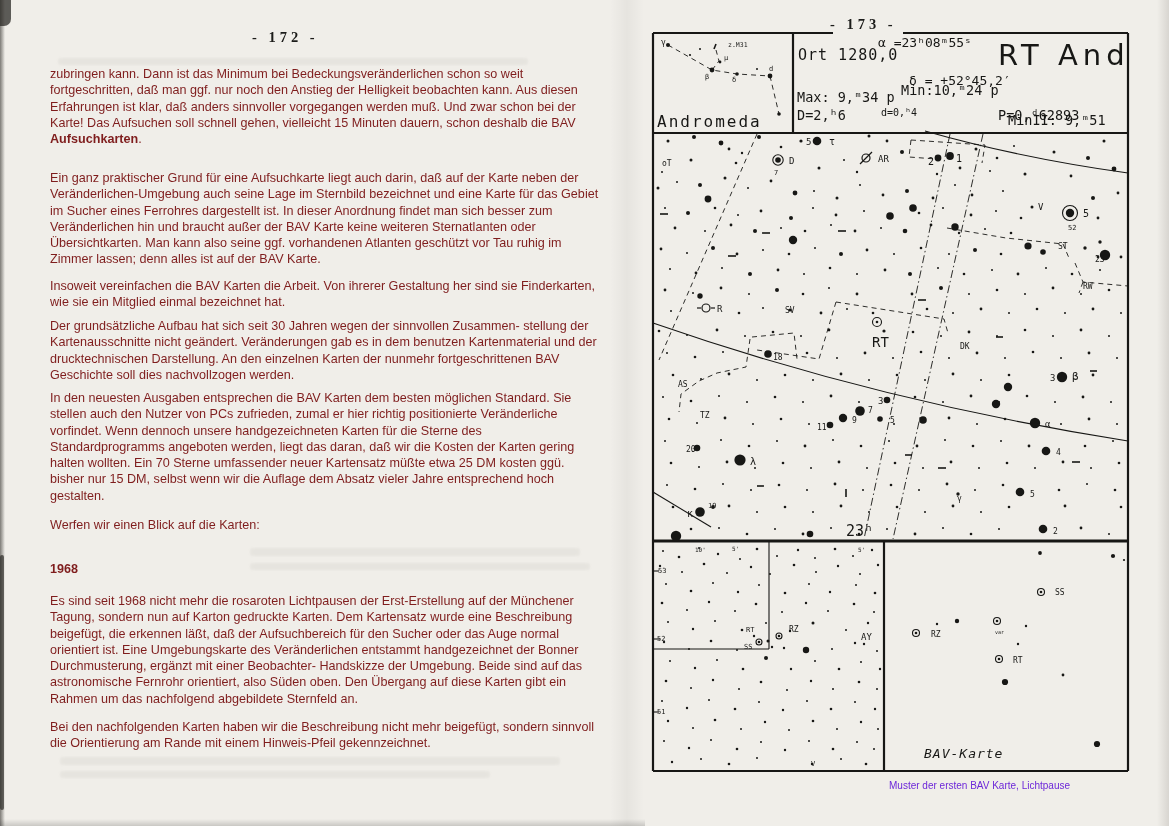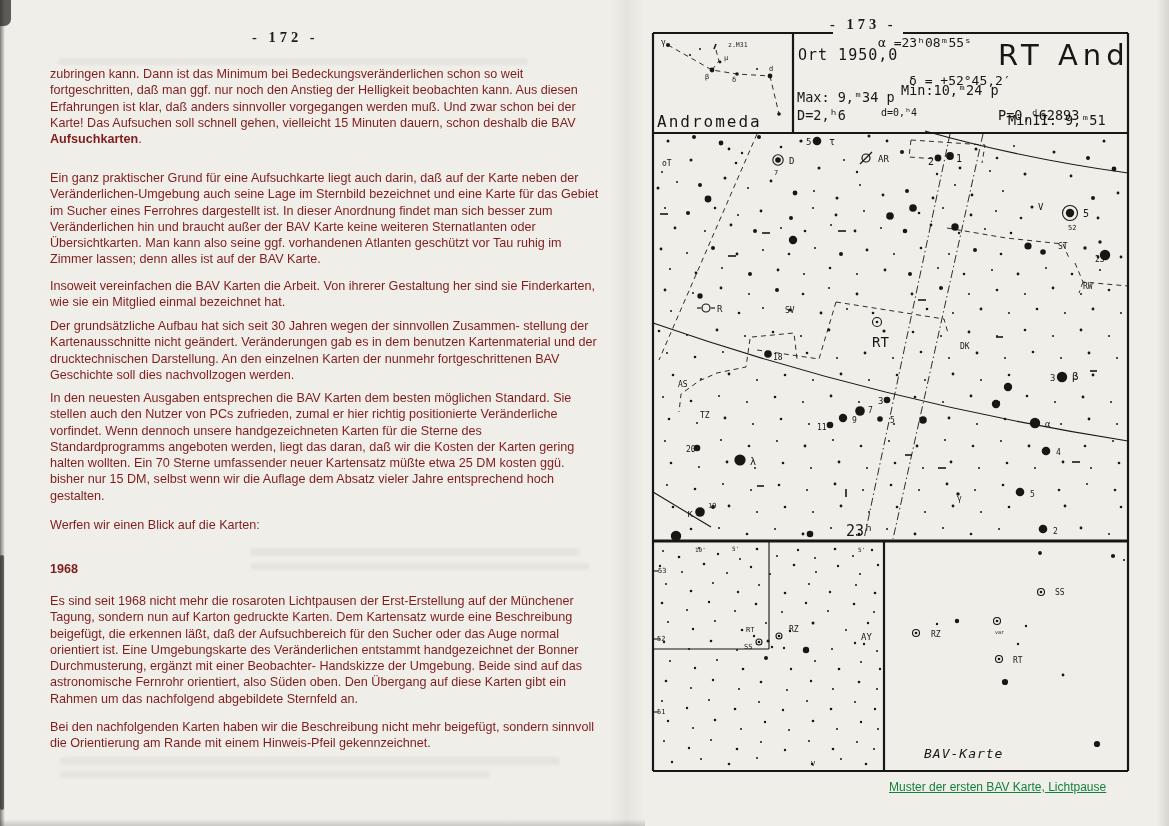--- a/index.html
+++ b/index.html
@@ -643,35 +643,35 @@
       <text x="1013" y="660" font-size="8" dominant-baseline="middle">RT</text>
       <text x="995" y="633" font-size="5" dominant-baseline="middle">var</text>
       <text x="661" y="42" font-size="8" dominant-baseline="middle">γ</text>
       <text x="728" y="45" font-size="6.5" dominant-baseline="middle">z.M31</text>
       <text x="724" y="58" font-size="7" dominant-baseline="middle">μ</text>
       <text x="705" y="77" font-size="7" dominant-baseline="middle">β</text>
       <text x="732" y="80" font-size="7" dominant-baseline="middle">δ</text>
       <text x="769" y="69" font-size="7" dominant-baseline="middle">d</text>
     </svg>
 
-  <div class="hand" style="left:798px;top:46px;font-size:15px;letter-spacing:1px;">Ort 1950,0</div>
+  <div class="hand" style="left:798px;top:46px;font-size:15px;letter-spacing:1px;">Ort 1280,0</div>
   <div class="hand" style="left:878px;top:35px;font-size:13px;">α =23ʰ08ᵐ55ˢ</div>
   <div class="hand" style="left:909px;top:57px;font-size:13px;margin-top:16px;">δ = +52°45,2′</div>
   <div class="hand" style="left:998px;top:38px;font-size:29px;letter-spacing:5px;font-family:'DejaVu Sans',sans-serif;">RT And</div>
   <div class="hand" style="left:797px;top:89px;font-size:13.5px;">Max: 9,ᵐ34 p</div>
   <div class="hand" style="left:901px;top:82px;font-size:13.5px;">Min:10,ᵐ24 p</div>
   <div class="hand" style="left:1008px;top:84px;font-size:13.5px;margin-top:28px;">MinII: 9,ᵐ51</div>
   <div class="hand" style="left:797px;top:107px;font-size:13.5px;">D=2,ʰ6</div>
   <div class="hand" style="left:881px;top:107px;font-size:10px;">d=0,ʰ4</div>
   <div class="hand" style="left:998px;top:107px;font-size:13.5px;">P=0,ᵈ62893</div>
 
   <div class="hand" style="left:657px;top:112px;font-size:16px;letter-spacing:2px;">Andromeda</div>
   <div class="hand" style="left:888px;top:746px;font-size:13px;font-style:italic;letter-spacing:1px;margin-left:36px;">BAV-Karte</div>
 
-  <div class="abs" style="left:889px;top:780px;font-size:12px;color:#15803d;text-decoration:underline;">Muster der ersten BAV Karte, Lichtpause</div>
+  <div class="abs" style="left:889px;top:780px;font-size:10px;color:#6d28d9;">Muster der ersten BAV Karte, Lichtpause</div>
 
   <div class="edgeL"></div>
   <div class="streak"></div>
   <div class="cornerTL"></div>
   <div class="bottomSh"></div>
   <div class="rightStrip"></div>
   <div class="gutter"></div>
 </div>
 
 </body></html>

